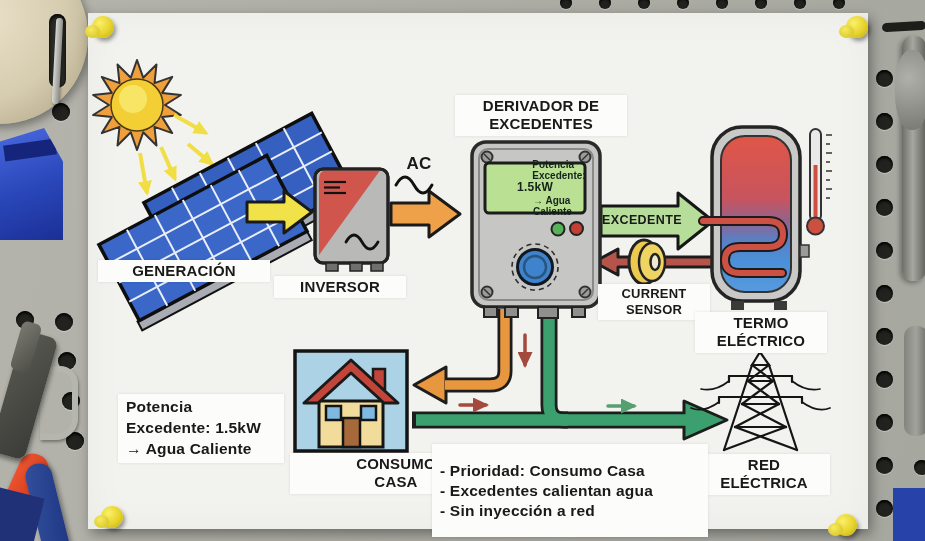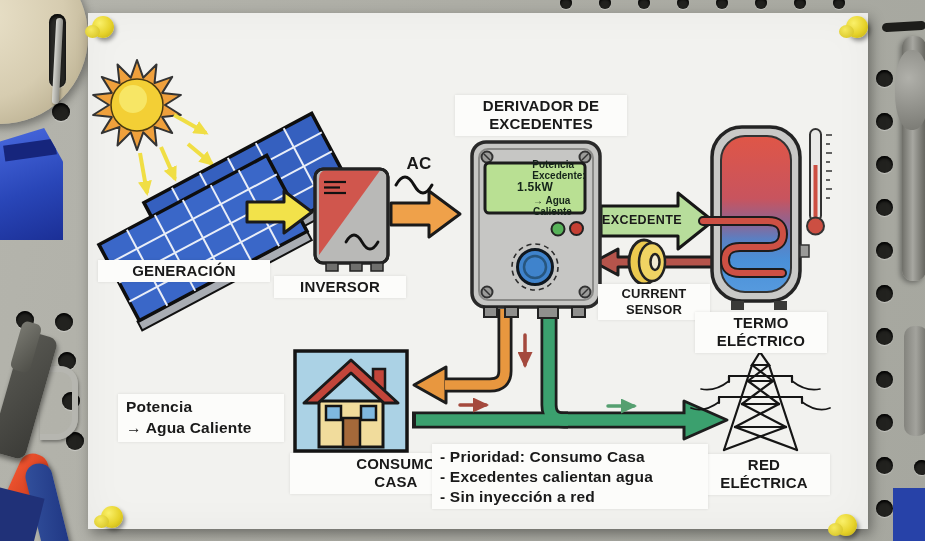--- a/index.html
+++ b/index.html
@@ -349,23 +349,24 @@
     <div class="lbl" style="left:202px;top:440px;width:124px;padding-left:44px;">
       <span>CONSUMO</span>
         <span>CASA</span>
     </div>
     <div class="lbl" style="left:610px;top:441px;width:124px;">
       <span>RED</span>
         <span>ELÉCTRICA</span>
     </div>
     <div class="lbl left" style="left:30px;top:368px;width:150px;font-size:15.5px;line-height:1.35;padding:3px 8px;margin-top:13px;">
       <span>Potencia</span>
+      <span>Excedente: 1.5kW</span>
       <span>→ Agua Caliente</span>
     </div>
-    <div class="lbl left" style="left:344px;top:431px;width:260px;font-size:15.5px;line-height:1.28;padding:3px 8px;">
+    <div class="lbl left" style="left:344px;top:431px;width:260px;font-size:15.5px;line-height:1.28;padding:17px 8px;">
       <span>- Prioridad: Consumo Casa</span>
       <span>- Excedentes calientan agua</span>
       <span>- Sin inyección a red</span>
     </div>
   </div>
 
   <div class="pin" style="left:92px;top:16px;"></div>
   <div class="pin" style="left:846px;top:16px;"></div>
   <div class="pin" style="left:101px;top:506px;"></div>
   <div class="pin" style="left:835px;top:514px;"></div>

